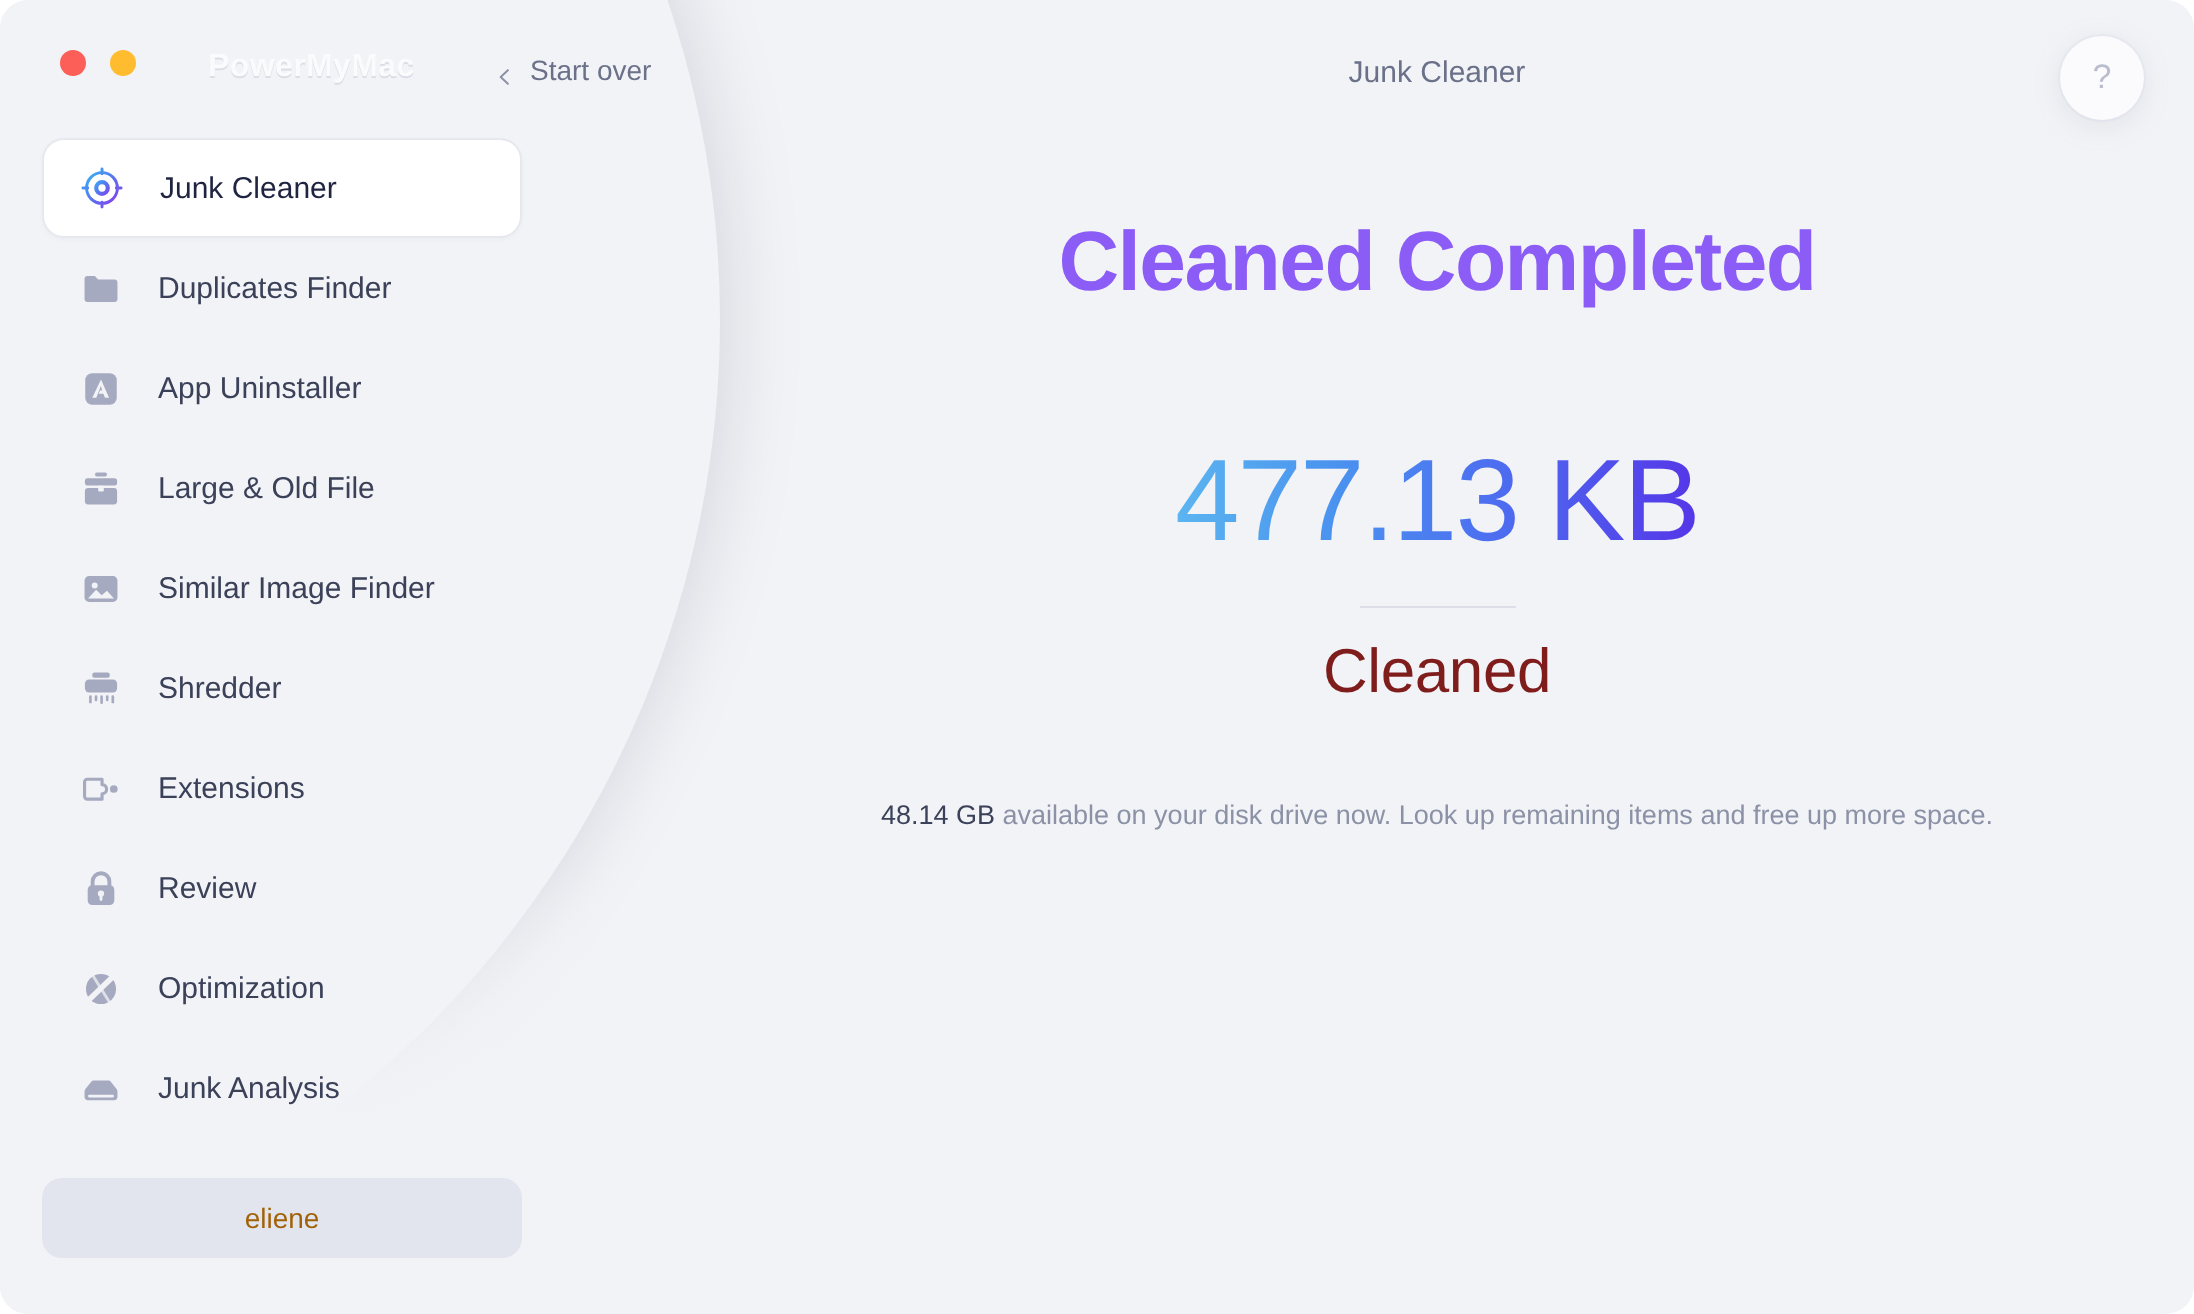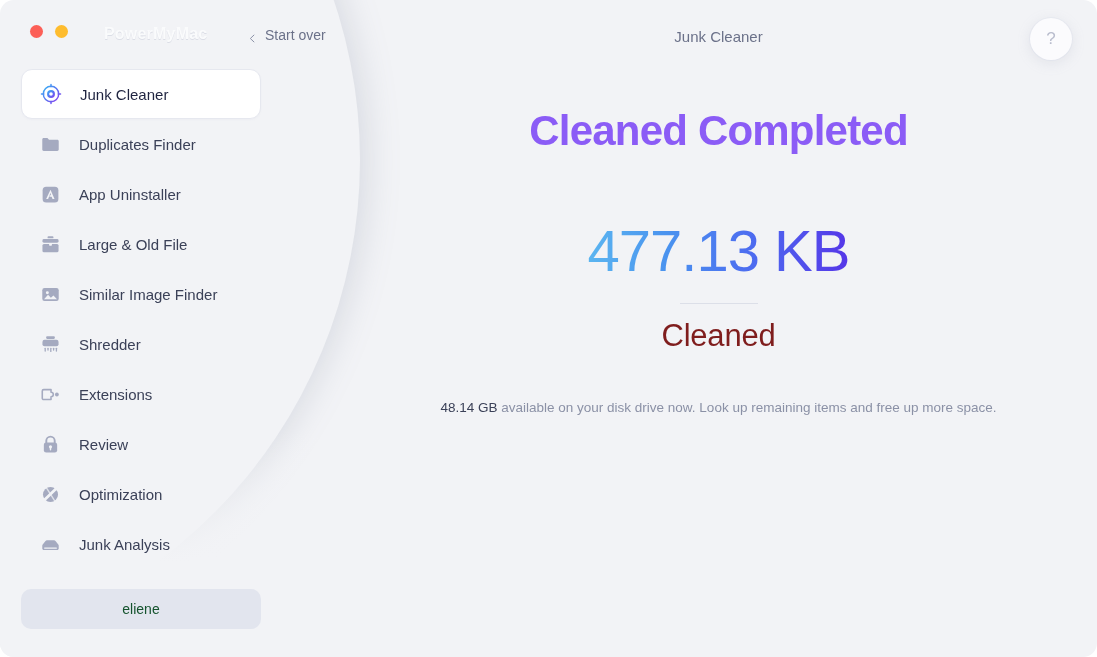--- a/index.html
+++ b/index.html
@@ -100,21 +100,21 @@
   }
   .nav-label { line-height:1; }
 
   .user-chip {
     position:absolute;
     left:21px; top:589px;
     width:240px; height:40px;
     background:#e2e5ee;
     border-radius:10px;
     display:flex; align-items:center; justify-content:center;
-    color:#14532d;
+    color:#a16207;
     font-size:14px;
   }
 
   
   .main {
     position:absolute;
     left:340px; top:0;
     width:757px; height:657px;
     z-index:4;
   }

